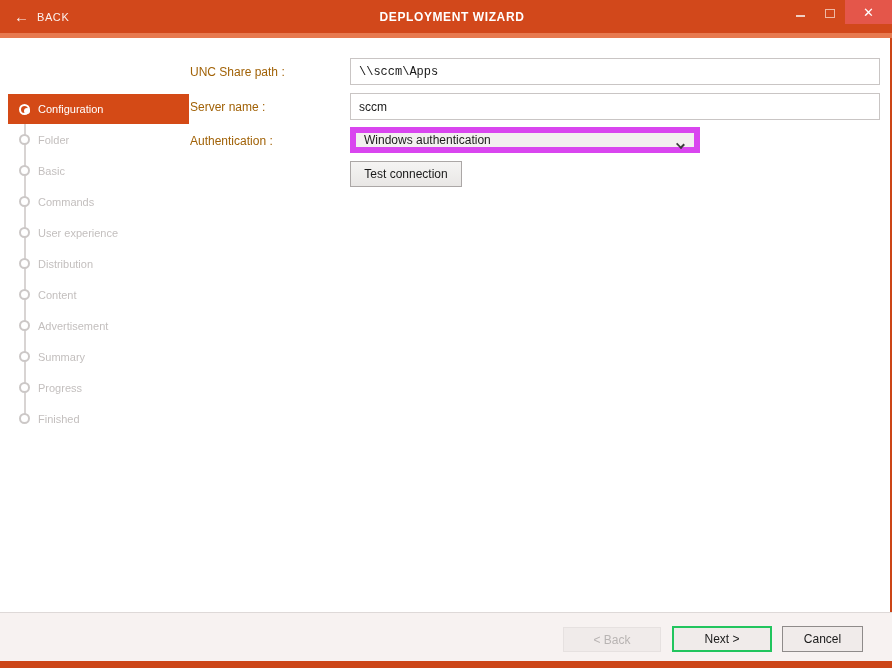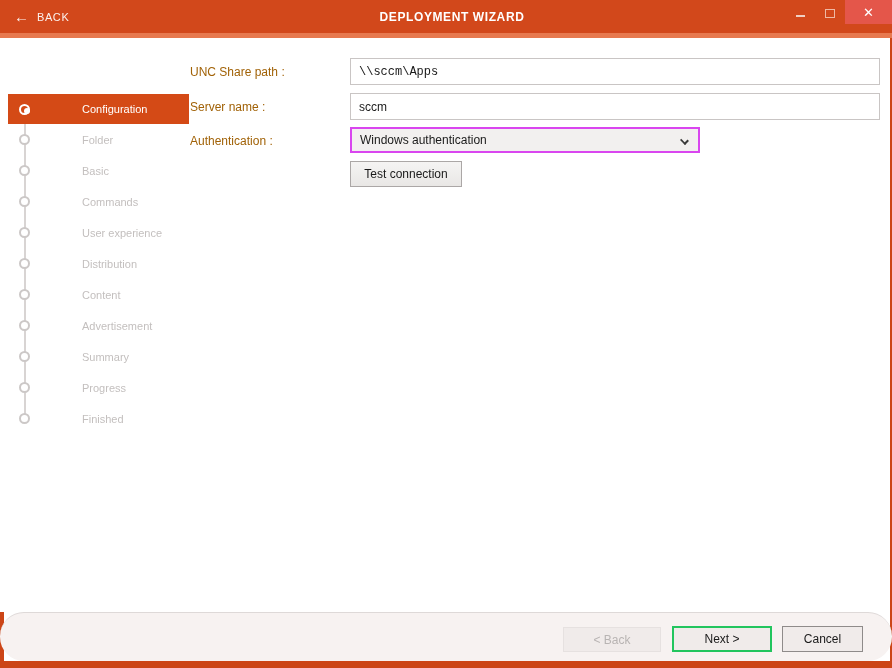--- a/index.html
+++ b/index.html
@@ -22,38 +22,38 @@
   .win-controls { position:absolute; right:0; top:0; height:33px; display:flex; align-items:flex-start; }
   .win-btn { width:30px; height:24px; display:flex; align-items:center; justify-content:center; color:#f4d9ce; }
   .win-btn.minimize span { display:block; width:9px; height:2px; background:#f0cfc2; margin-top:8px; }
   .win-btn.maximize span { display:block; width:10px; height:9px; border:1px solid #eeb9a4; margin-top:2px; }
   .win-btn.close { width:47px; height:24px; background:#e4564a; color:#ffffff; font-size:13px; }
 
   
   .sidebar { position:absolute; left:0; top:38px; width:200px; bottom:56px; background:#ffffff; }
   .step-line { position:absolute; left:24px; top:71px; width:2px; height:310px; background:#d8d4d3; }
   .steps { position:absolute; left:8px; top:56px; width:181px; }
-  .step { position:relative; height:31px; display:flex; align-items:center; cursor:default;padding-left:44px; }
+  .step { position:relative; height:31px; display:flex; align-items:center; cursor:default; }
   .step .bullet { position:absolute; left:11px; width:11px; height:11px; border:2px solid #ccc8c7; border-radius:50%; background:#ffffff; }
   .step .lbl { margin-left:30px; font-size:11px; color:#c3bfbe; }
   .step.active { background:#d44a16; height:30px; }
   .step.active .bullet { border-color:#ffffff; background:#d44a16; }
   .step.active .bullet::after { content:""; position:absolute; left:2.5px; top:2.5px; width:6px; height:6px; border-radius:50%; background:#ffffff; }
   .step.active .lbl { color:#ffffff; }
 
   
   .form-label { position:absolute; left:190px; font-size:12px; color:#a16207; }
   .text-input { position:absolute; left:350px; width:530px; height:27px; border:1px solid #c9c5c4; background:#ffffff; font-family:"Liberation Sans", sans-serif; font-size:12px; color:#1a1a1a; padding:0 8px; outline:none; }
-  .dropdown { position:absolute; left:350px; top:127px; width:350px; height:26px; background:#f2f0ef; border:2px solid #d946ef; display:flex; align-items:center; padding:0 8px; font-size:12px; color:#1a1a1a; cursor:default; }
+  .dropdown { position:absolute; left:350px; top:127px; width:350px; height:26px; background:#f2f0ef; border:6px solid #d946ef; display:flex; align-items:center; padding:0 8px; font-size:12px; color:#1a1a1a; cursor:default; }
   .dropdown .chev { position:absolute; right:10px; top:8px; width:7px; height:7px; border-right:2px solid #3a3a3a; border-bottom:2px solid #3a3a3a; transform:rotate(45deg) scale(1,0.8); }
   .btn { font-family:"Liberation Sans", sans-serif; font-size:12px; color:#1a1a1a; background:linear-gradient(#f5f4f3,#e9e7e5); border:1px solid #aba7a6; cursor:default; }
   .test-btn { position:absolute; left:350px; top:161px; width:112px; height:26px; }
 
   
-  .footer { position:absolute; left:0; right:0; bottom:7px; height:49px; background:#f7f2f1; border-top:1px solid #ded9d8;border-radius:24px; }
+  .footer { position:absolute; left:0; right:0; bottom:7px; height:49px; background:#f7f2f1; border-top:1px solid #ded9d8; }
   .footer .btn { position:absolute; height:25px; background:#f0ebea; }
   .btn-back   { left:563px; top:14px; width:98px;  border:1px solid #e6e1e0; color:#b8b4b3; }
   .btn-next   { left:672px; top:13px; width:100px; height:26px !important; border:2px solid #22c55e; }
   .btn-cancel { left:782px; top:13px; width:81px;  height:26px !important; border:1px solid #8f8b8a; }
 </style>
 </head>
 <body>
 
 <div class="window">
 

